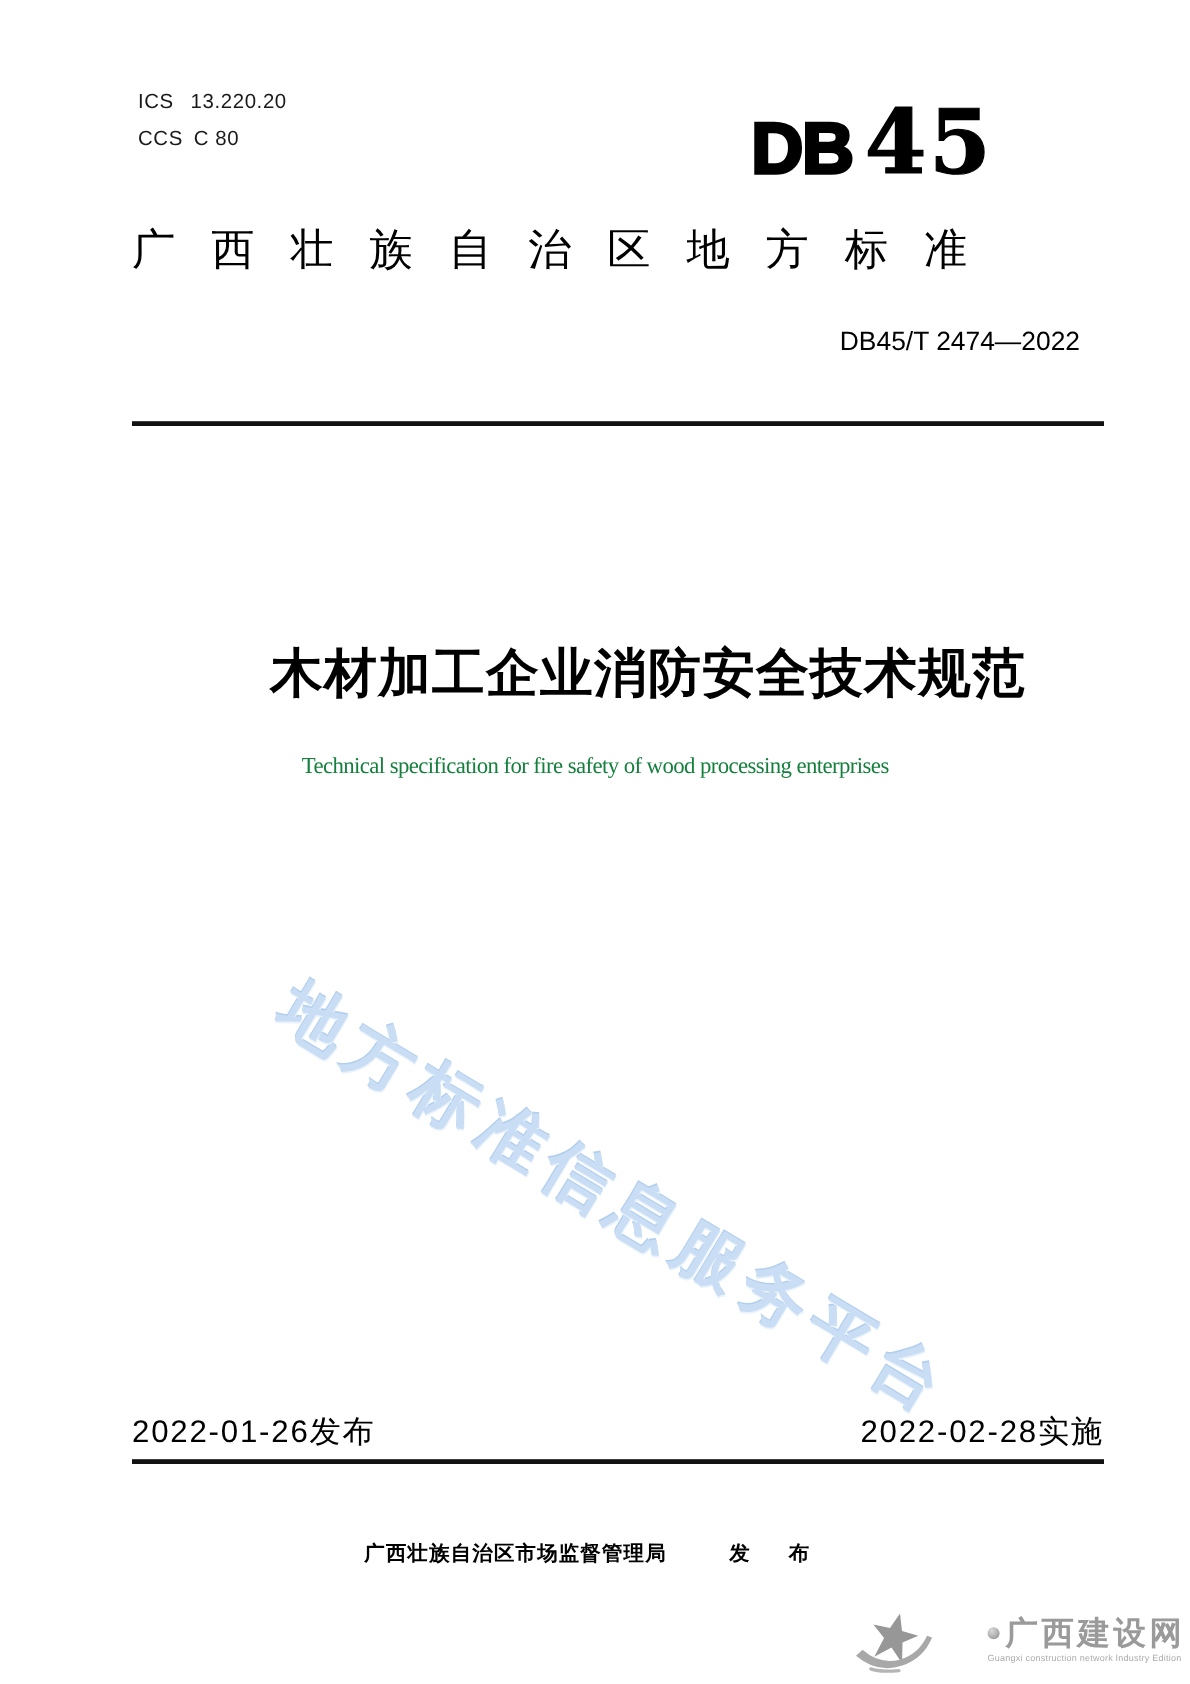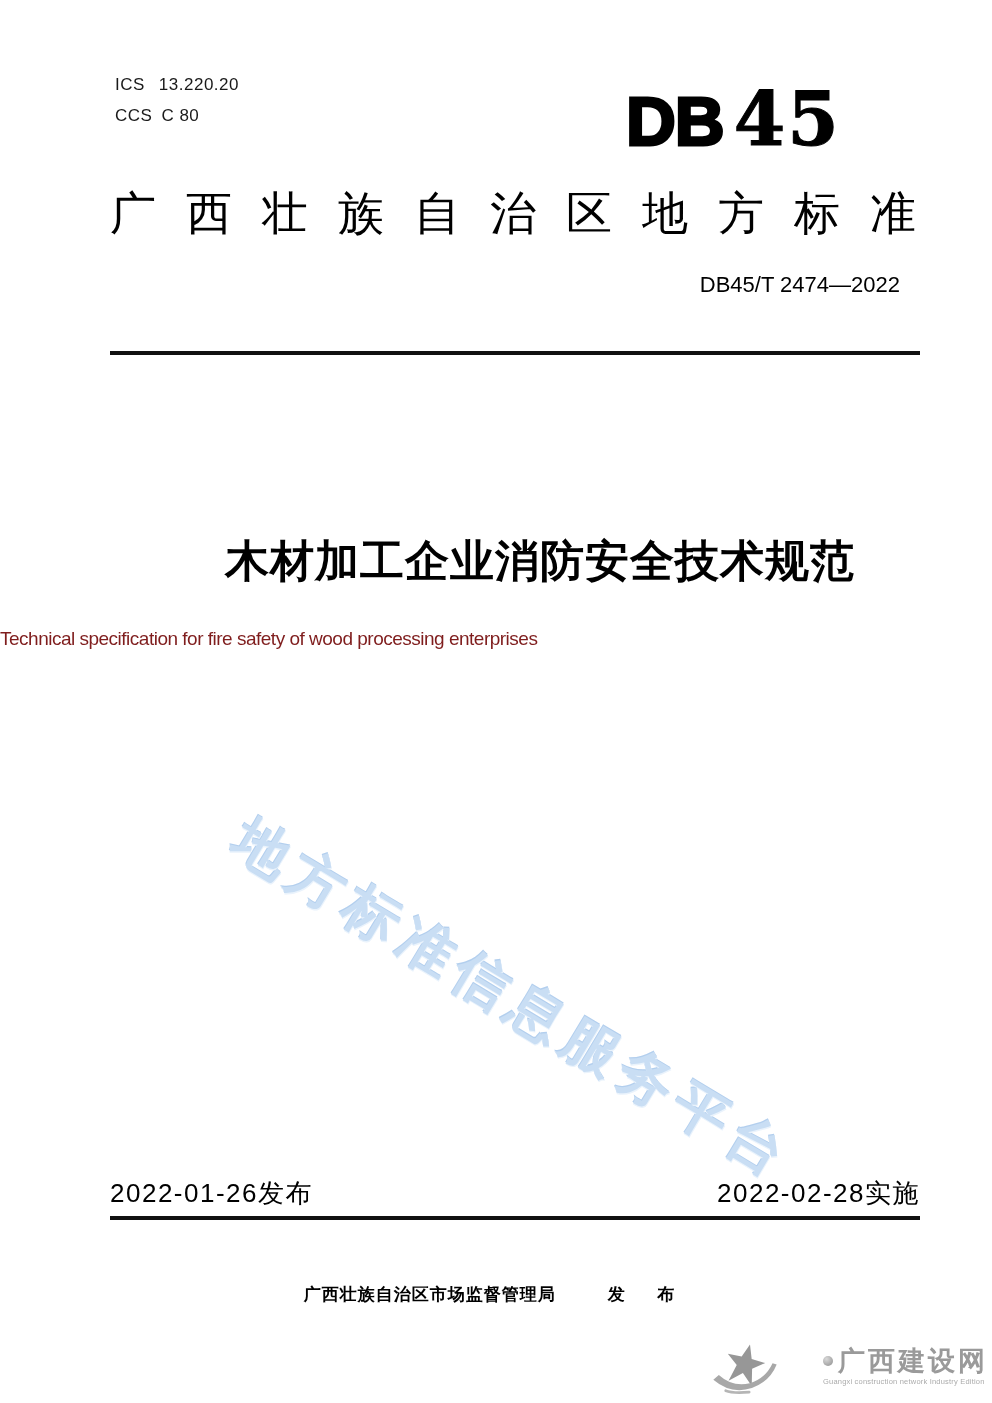--- a/index.html
+++ b/index.html
@@ -30,40 +30,40 @@
   .db-logo {
     position: absolute;
     left: 626px;
     top: 82px;
     line-height: 1;
     white-space: nowrap;
   }
   .db-logo .db {
     font-family: "Liberation Sans", sans-serif;
     font-weight: bold;
-    font-size: 69px;
+    font-size: 60px;
     letter-spacing: -1px;
     -webkit-text-stroke: 3px #000;
   }
   .db-logo .n45 {
     font-family: "DejaVu Serif", serif;
     font-weight: bold;
     font-size: 74px;
     letter-spacing: 2px;
     margin-left: 10px;
     -webkit-text-stroke: 1px #000;
   }
 
   
   .standard-name {
     position: absolute;
     left: 110px;
     top: 188px;
     width: 860px;
-    font-size: 46px;
+    font-size: 36px;
     font-weight: 500;
     letter-spacing: 30px;
     white-space: nowrap;
     line-height: 1.1;
   }
 
   
   .doc-number {
     position: absolute;
     right: 92px;
@@ -95,25 +95,26 @@
     letter-spacing: 1px;
     margin-left: 44px;
   }
 
   
   .title-en {
     position: absolute;
     left: 0;
     top: 628px;
     width: 100%;
-    font-family: Liberation Sans, sans-serif;
+    text-align: center;
+    font-family: Liberation Serif, serif;
     font-size: 19px;
     font-weight: 500;
     letter-spacing: -0.5px;
-    color: #7f1d1d;
+    color: #15803d;
   }
 
   
   .watermark {
     position: absolute;
     left: 512px;
     top: 1000px;
     transform: translate(-50%, -50%) rotate(31deg);
     font-size: 56px;
     font-weight: bold;

